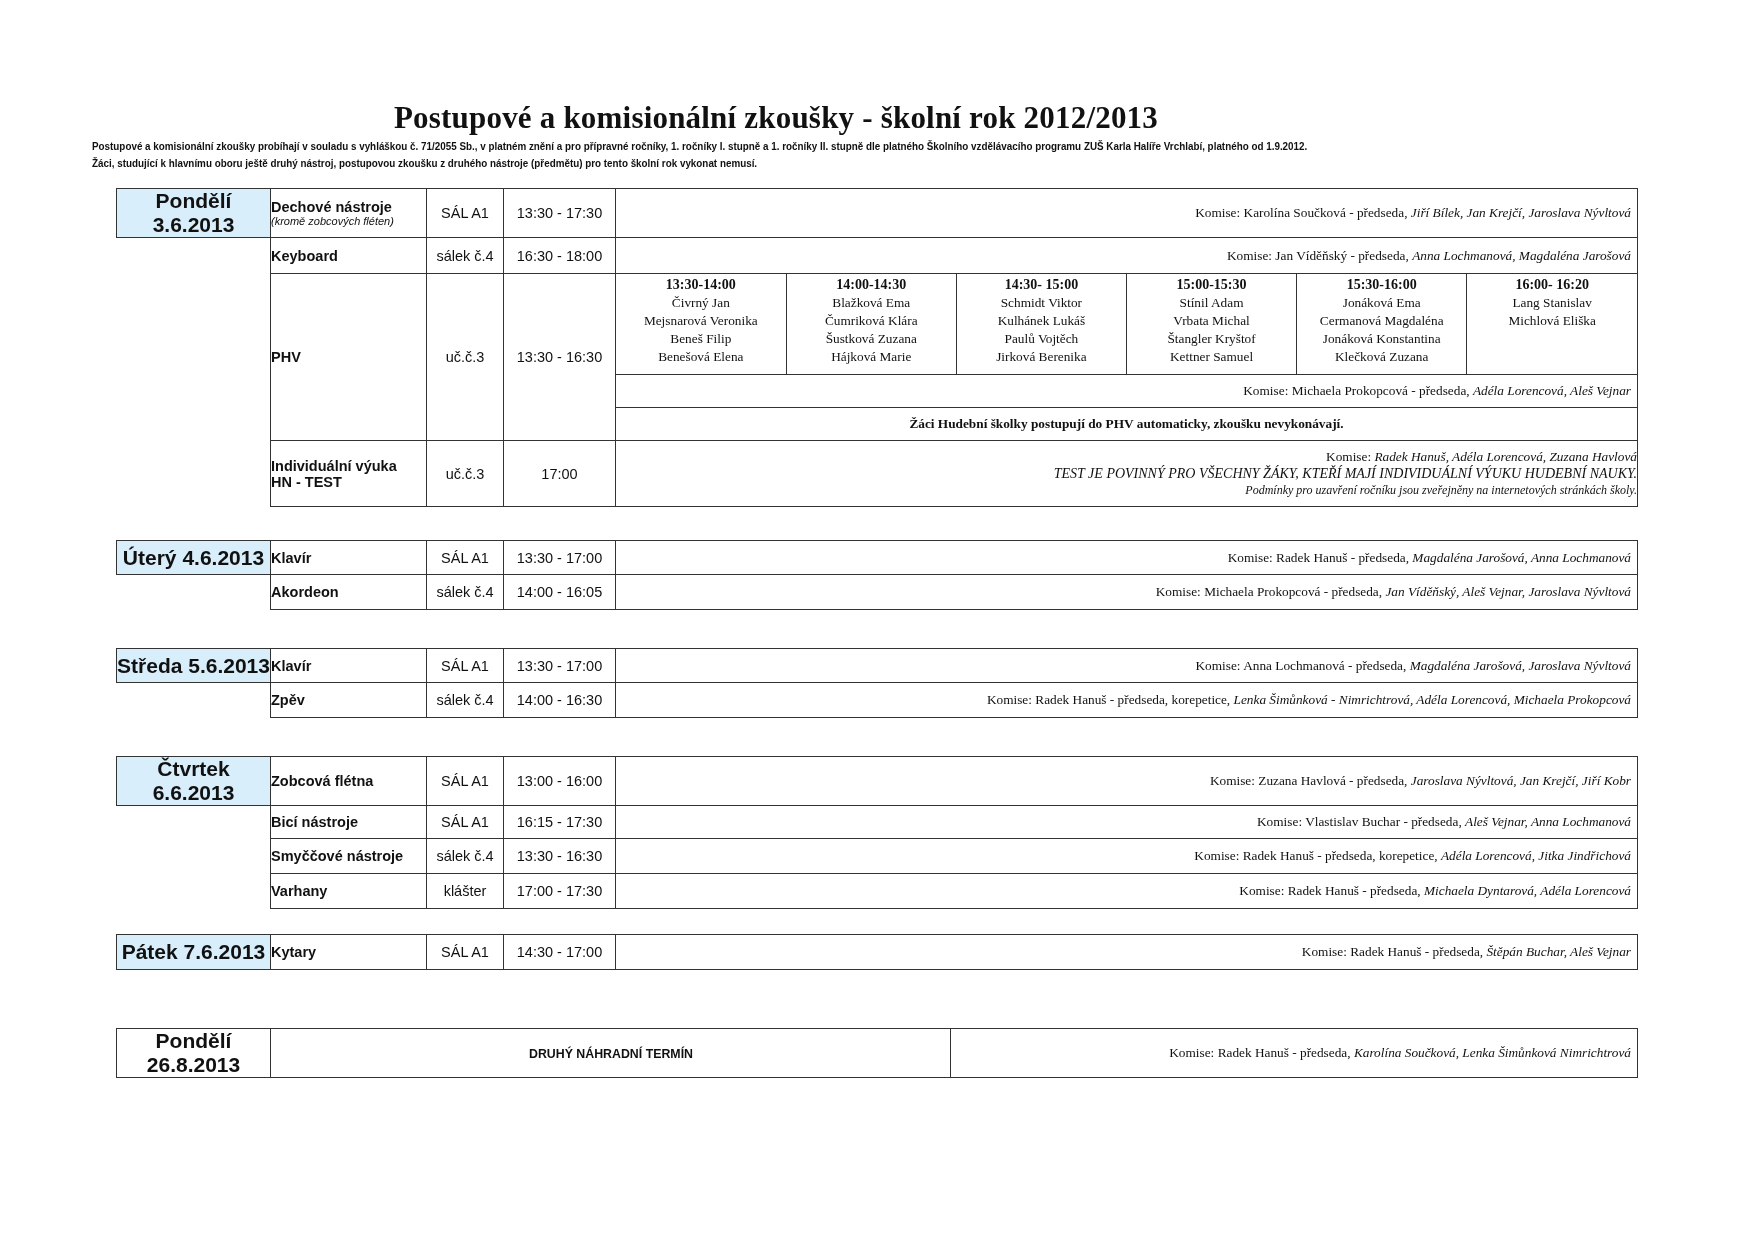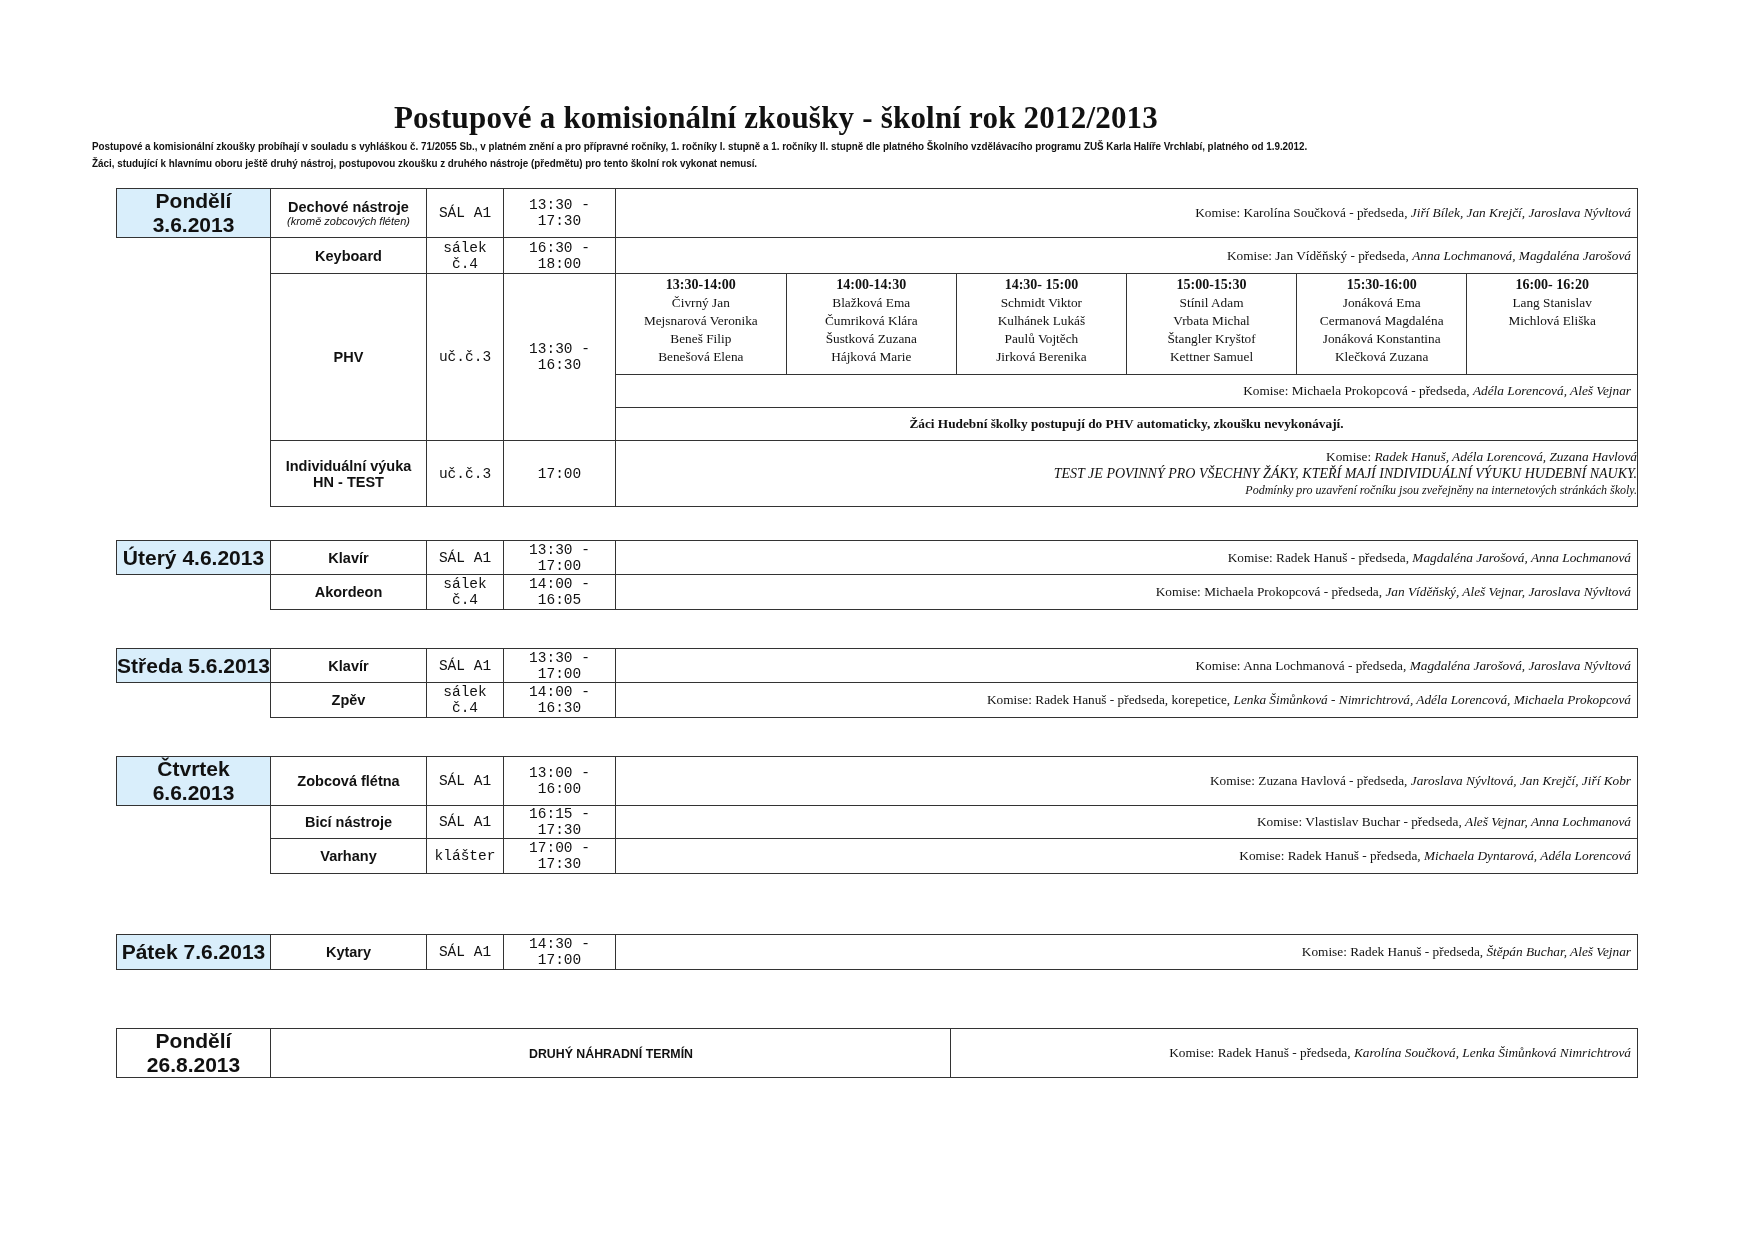--- a/index.html
+++ b/index.html
@@ -14,22 +14,22 @@
     transform: scaleX(0.93); transform-origin: left top; white-space: nowrap;
   }
   .grid { position: absolute; border-collapse: collapse; table-layout: fixed; }
   .grid td {
     border: 1.4px solid #333; padding: 0; height: 33px; vertical-align: middle; box-sizing: border-box;
   }
   td.empty { border: none !important; background: transparent; }
   td.date {
     background: #d9eefb; font-family: "Liberation Sans", sans-serif; font-weight: bold; font-size: 21px; text-align: center;
   }
-  td.subj { font-family: "Liberation Sans", sans-serif; font-weight: bold; font-size: 14.5px; text-align: center; }
-  td.room, td.time { font-family: Liberation Mono, monospace; font-size: 14.5px; text-align: center; }
+  td.subj { font-family: "Liberation Sans", sans-serif; font-weight: bold; font-size: 14.5px; }
+  td.room, td.time { font-family: Liberation Sans, sans-serif; font-size: 14.5px; text-align: center; }
   td.kom {
     font-family: "Liberation Serif", "DejaVu Serif", serif; font-size: 13.3px; text-align: right; padding-right: 6px;
     white-space: nowrap;
   }
   td.kom i { font-style: italic; }
   .note { display: block; font-size: 11px; font-weight: normal; font-style: italic; }
   .slots { width: 100%; border-collapse: collapse; table-layout: fixed; height: 100%; }
   .slots td {
     border: none; border-right: 1.4px solid #333; vertical-align: top; text-align: center;
     font-family: "Liberation Serif", "DejaVu Serif", serif; font-size: 13.3px; line-height: 18px; padding-top: 2px; height: auto;
@@ -226,20 +226,27 @@
   </tr>
   <tr style="height:19px">
     <td class="empty"></td>
     <td class="subj">Bicí nástroje</td>
     <td class="room">SÁL A1</td>
     <td class="time">16:15 - 17:30</td>
     <td class="kom"><span>Komise: Vlastislav Buchar - předseda,  </span><i>Aleš Vejnar, Anna Lochmanová</i></td>
   </tr>
   <tr style="height:35px">
     <td class="empty"></td>
+    <td class="subj">Smyččové nástroje</td>
+    <td class="room">sálek č.4</td>
+    <td class="time">13:30 - 16:30</td>
+    <td class="kom"><span>Komise: Radek Hanuš - předseda, korepetice, </span><i>Adéla Lorencová, Jitka Jindřichová</i></td>
+  </tr>
+  <tr style="height:35px">
+    <td class="empty"></td>
     <td class="subj">Varhany</td>
     <td class="room">klášter</td>
     <td class="time">17:00 - 17:30</td>
     <td class="kom"><span>Komise: Radek Hanuš - předseda, </span><i>Michaela Dyntarová, Adéla Lorencová</i></td>
   </tr>
 </tbody>
   </table>
 
 <table class="grid" style="left:116px; top:934px; width:1522px;">
   <colgroup>

